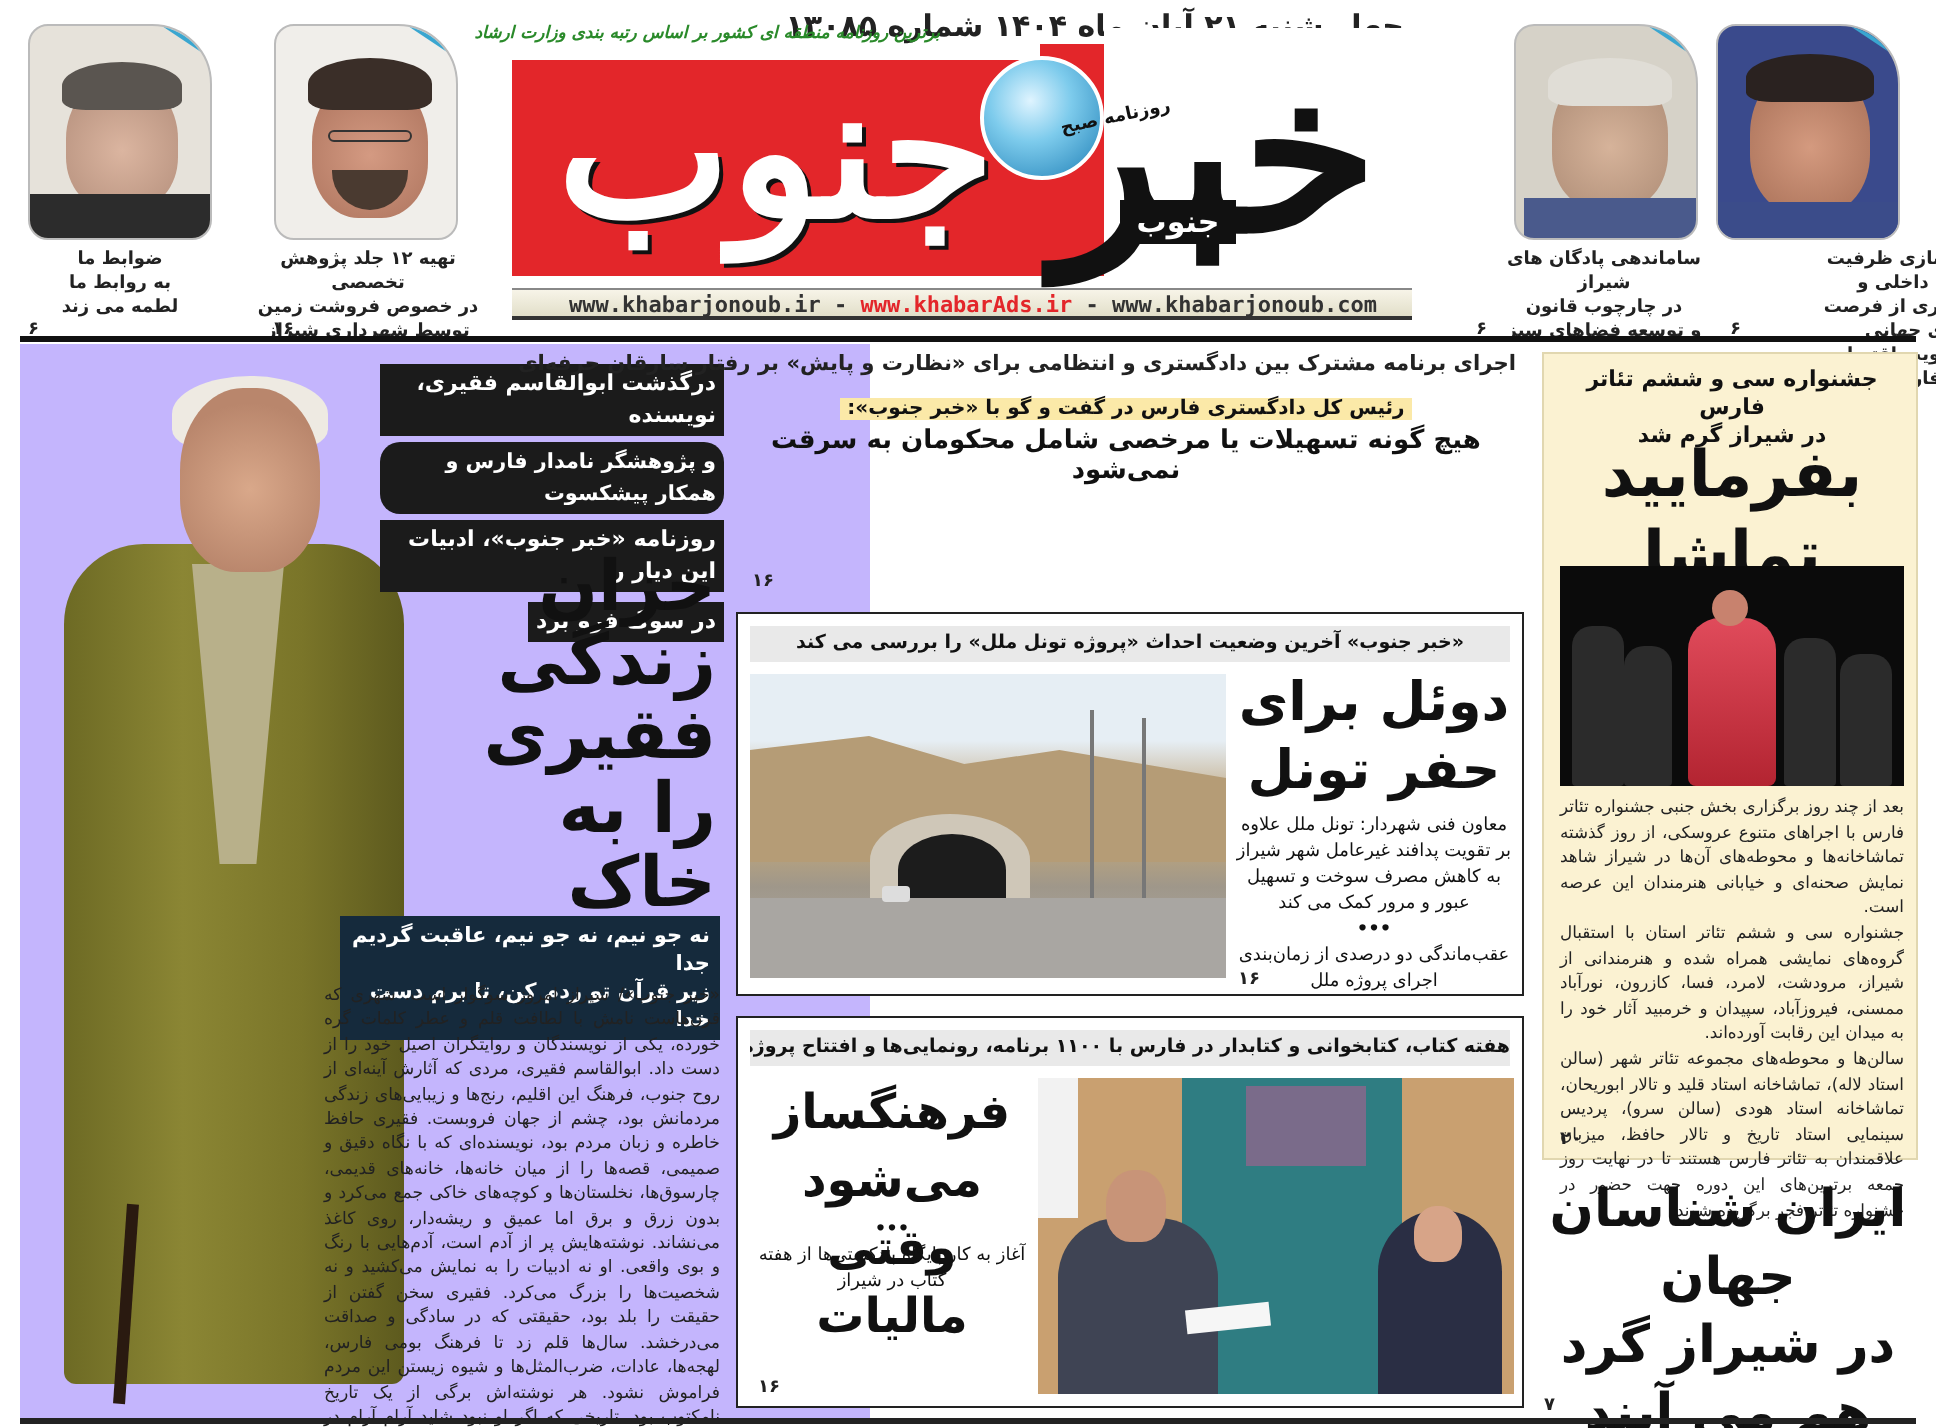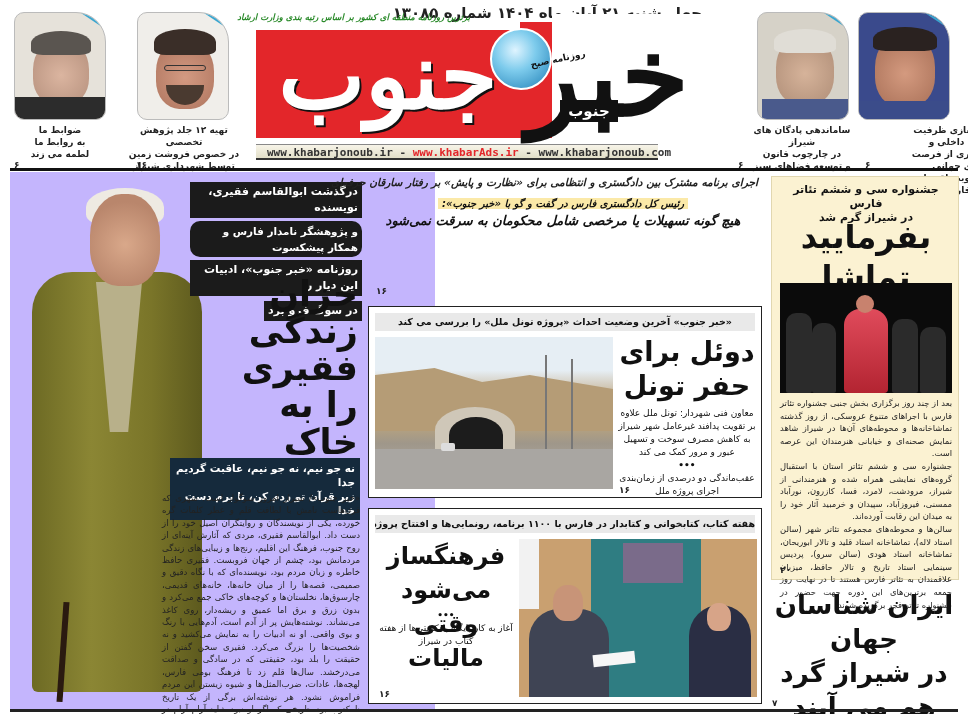--- a/index.html
+++ b/index.html
@@ -44,21 +44,21 @@
     position: absolute; left: 490px; top: 28px; width: 62px; height: 62px;
     border-radius: 50%;
     background: radial-gradient(circle at 40% 35%, #dff4ff 0%, #7dcbec 40%, #1f7fb6 100%);
     border: 2px solid #fff;
   }
   .logo-script {
     position: absolute; font-family: "DejaVu Serif", serif; font-weight: bold;
     color: #111; line-height: 1;
   }
   .url-bar {
-    position: absolute; left: 256px; top: 144px; width: 402px; height: 16px;
+    position: absolute; left: 256px; top: 144px; width: 450px; height: 16px;
     background: linear-gradient(#f7f4e8, #e2dfc9);
     border-top: 1px solid #888; border-bottom: 2px solid #333;
     font-family: "DejaVu Sans Mono", monospace; font-weight: bold; font-size: 11px;
     line-height: 15px; text-align: center; color: #333; white-space: nowrap; padding-left: 11px;
   }
   .url-bar .red { color: #e3262a; }
 
   .rule-main { position: absolute; left: 10px; width: 948px; height: 3px;
     border-top: 2px solid #111; border-bottom: 1px solid #111; }
 
@@ -251,21 +251,21 @@
     <div>نه جو نیم، نه جو نیم، عاقبت گردیم جدا</div>
     <div>زیر قرآن تو ردم کن، تا برم دست خدا</div>
   </div>
 
   <div class="obit-body">
     <span>«خبر جنوب»/ شیراز امروز سوگوار است. شهری که قرن‌هاست نامش با لطافت قلم و عطر کلمات گره خورده، یکی از نویسندگان و روایتگران اصیل خود را از دست داد. ابوالقاسم فقیری، مردی که آثارش آینه‌ای از روح جنوب، فرهنگ این اقلیم، رنج‌ها و زیبایی‌های زندگی مردمانش بود، چشم از جهان فروبست. فقیری حافظ خاطره و زبان مردم بود، نویسنده‌ای که با نگاه دقیق و صمیمی، قصه‌ها را از میان خانه‌ها، خانه‌های قدیمی، چارسوق‌ها، نخلستان‌ها و کوچه‌های خاکی جمع می‌کرد و بدون زرق و برق اما عمیق و ریشه‌دار، روی کاغذ می‌نشاند. نوشته‌هایش پر از آدم است، آدم‌هایی با رنگ و بوی واقعی. او نه ادبیات را به نمایش می‌کشید و نه شخصیت‌ها را بزرگ می‌کرد. فقیری سخن گفتن از حقیقت را بلد بود، حقیقتی که در سادگی و صداقت می‌درخشد. سال‌ها قلم زد تا فرهنگ بومی فارس، لهجه‌ها، عادات، ضرب‌المثل‌ها و شیوه زیستن این مردم فراموش نشود. هر نوشته‌اش برگی از یک تاریخ نامکتوب بود، تاریخی که اگر او نبود شاید آرام آرام در غبار فراموشی محو می‌شد.</span>
     
   </div>
 </div>
 
-<div class="abs rtl" style="left:368px; top:176px; width:390px;font-style:italic;">
+<div class="abs rtl" style="left:368px; top:176px; width:390px;">
   <div class="kicker" style="white-space:nowrap; font-size:10.6px;">اجرای برنامه مشترک بین دادگستری و انتظامی برای «نظارت و پایش» بر رفتار سارقان حرفه‌ای</div>
   <div class="ctr" style="margin-top:4px;"><span class="hl-yellow">رئیس کل دادگستری فارس در گفت و گو با «خبر جنوب»:</span></div>
   <div class="subhead ctr" style="margin-top:2px;">هیچ گونه تسهیلات یا مرخصی شامل محکومان به سرقت نمی‌شود</div>
 </div>
 <span class="abs pg" style="left:376px; top:286px;">۱۶</span>
 
 <div class="box" style="left:368px; top:306px; width:394px; height:192px;">
   <div class="box-band" style="top:6px;">«خبر جنوب» آخرین وضعیت احداث «پروژه تونل ملل» را بررسی می کند</div>
 
   <div class="tunnel-photo" style="left:6px; top:30px; width:238px; height:152px;">

